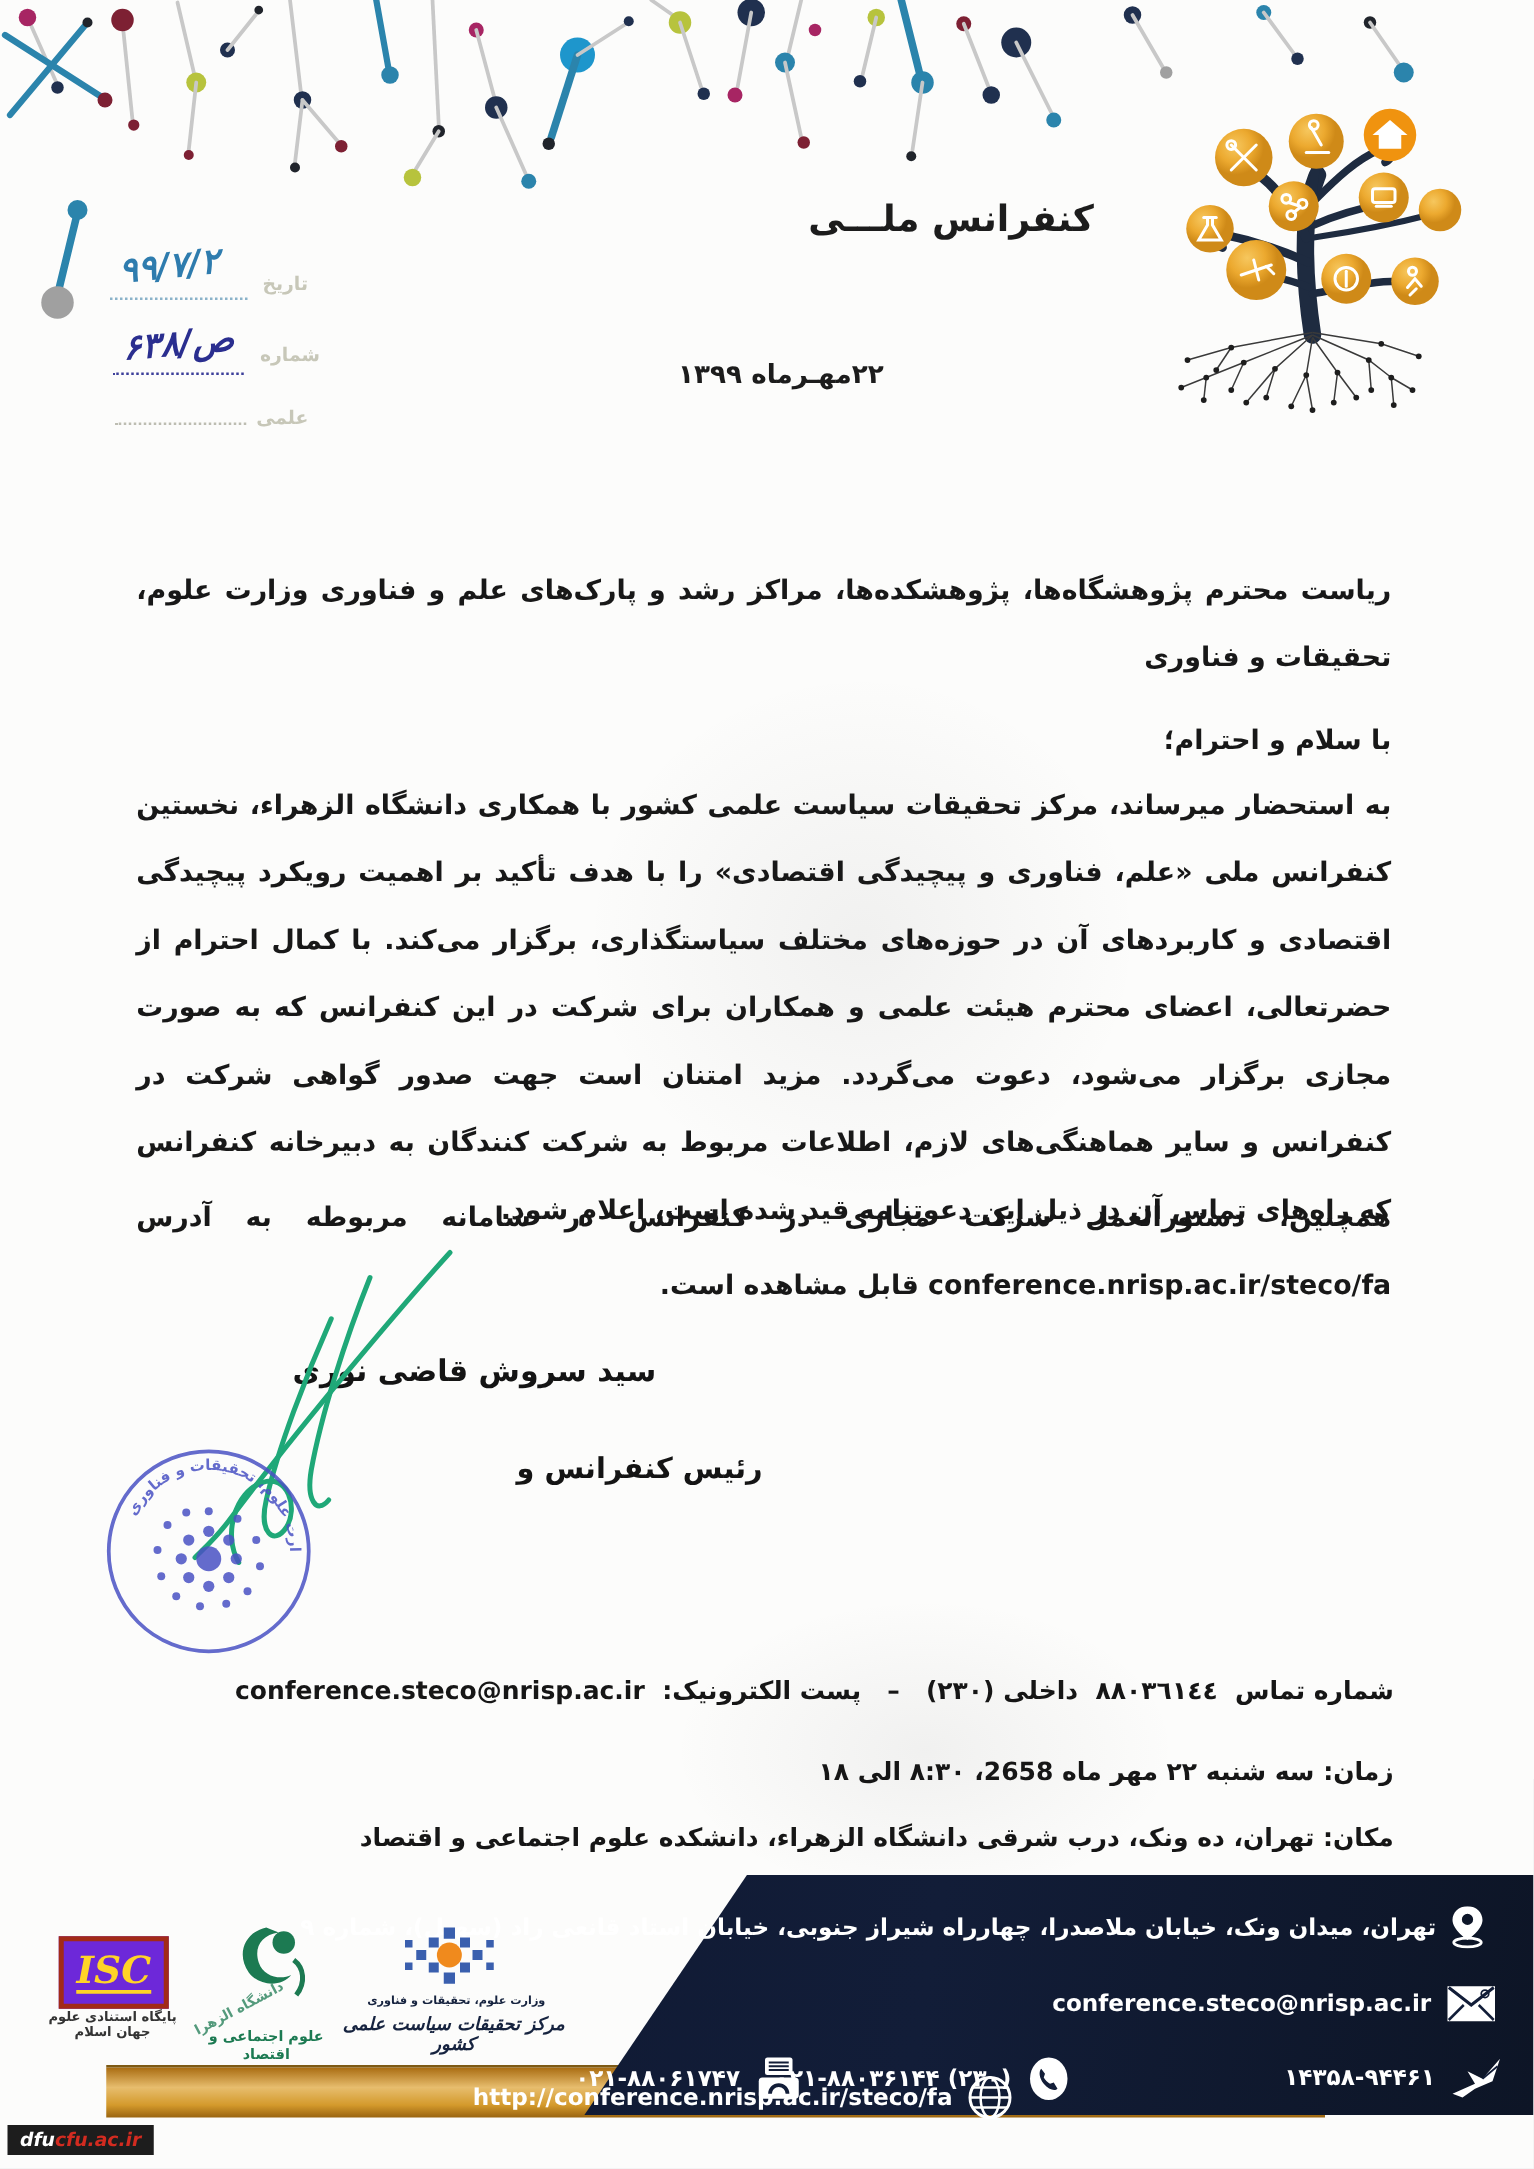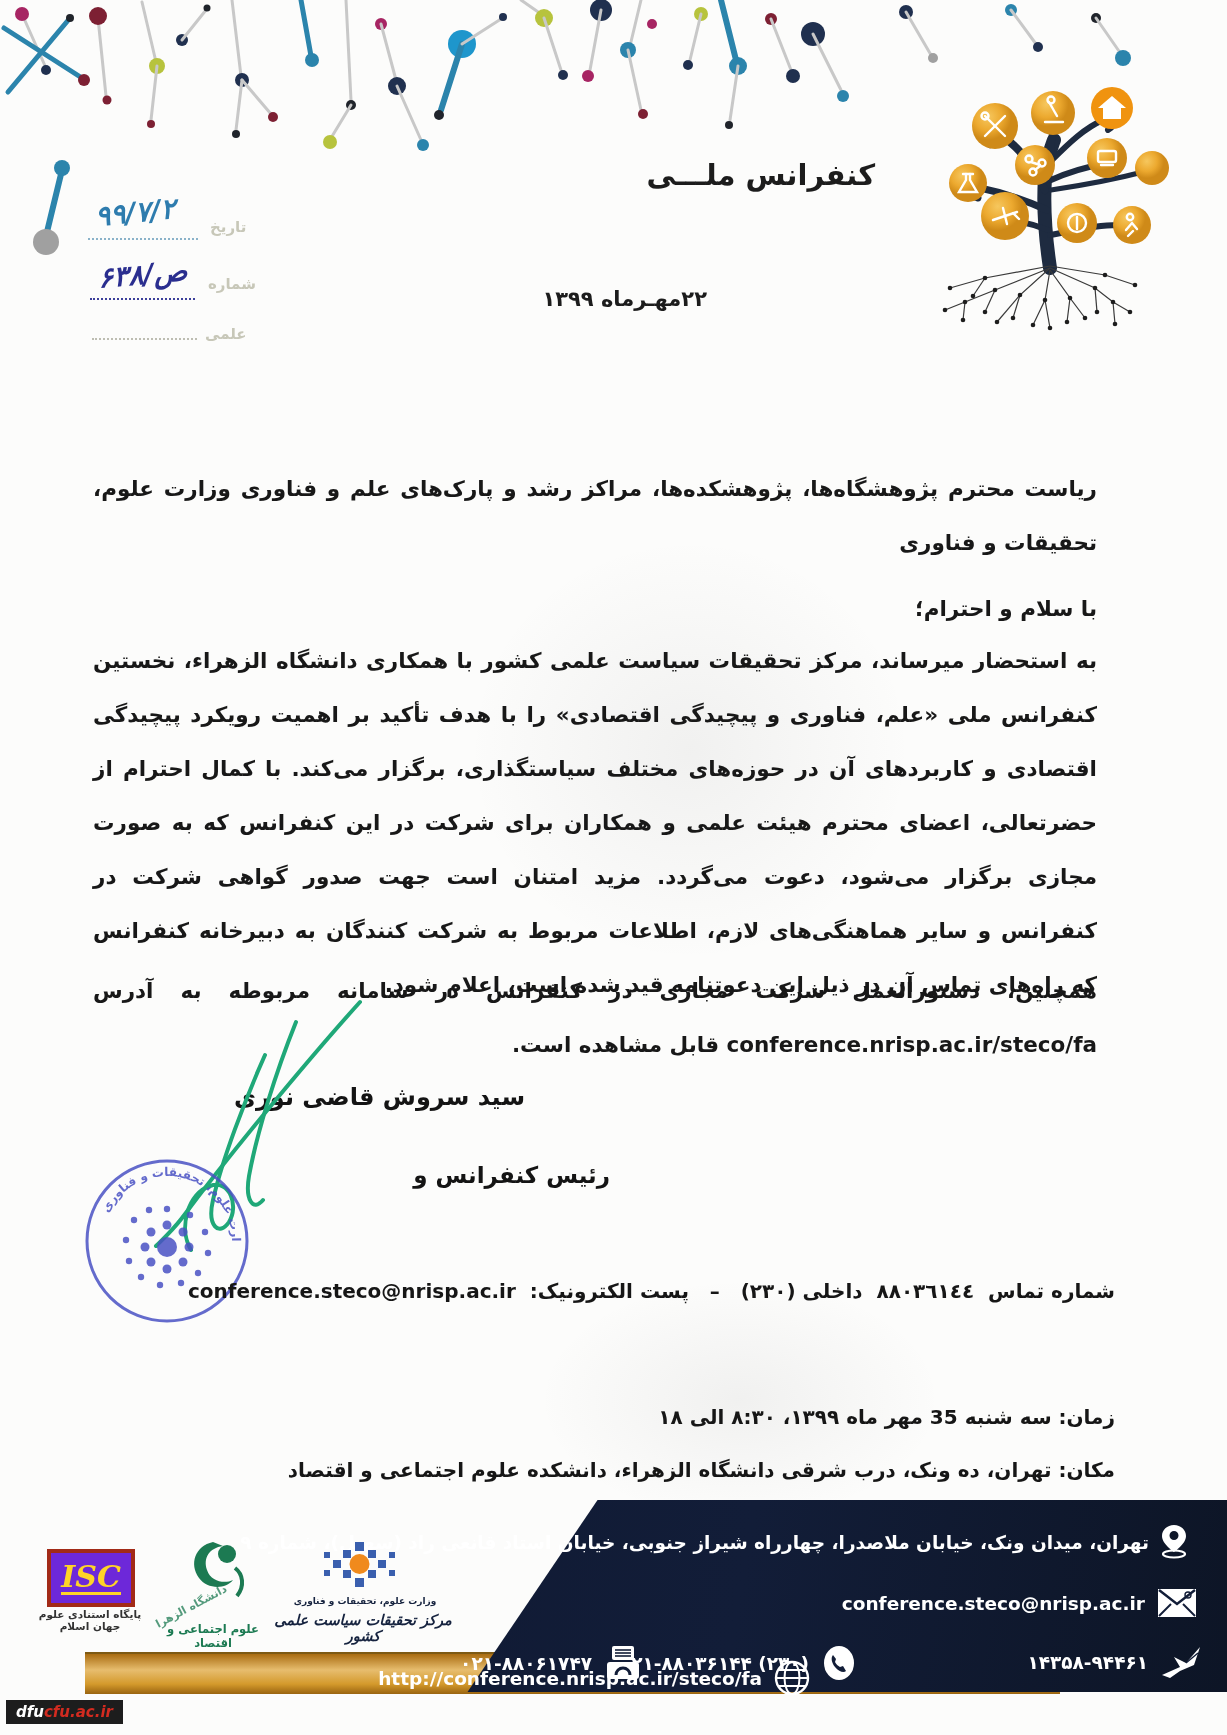--- a/index.html
+++ b/index.html
@@ -18,21 +18,21 @@
   .field-label{font-size:15px;font-weight:bold;color:#c7c7b8;}
   .hand{font-style:italic;font-weight:bold;letter-spacing:3px;font-size:28px;}
   .hand-date{color:#2e7cae;transform:rotate(-6deg);}
   .hand-no{color:#2a2e8f;transform:rotate(-5deg);}
   .dots{height:0;border-bottom:2px dotted #8ab2c9;}
   .dots-navy{border-bottom-color:#3c3f9a;}
   .dots-gray{border-bottom-color:#bdbdb2;}
 
   
   .par{position:absolute;right:114px;width:1004px;direction:rtl;text-align:justify;
-       font-size:21.5px;line-height:54px;color:#181818;font-weight:bold;margin:16px;}
+       font-size:21.5px;line-height:54px;color:#181818;font-weight:bold;margin:0;}
   .par .url{font-weight:bold;}
   .sig-line{position:absolute;direction:rtl;font-size:23px;font-weight:bold;color:#141414;white-space:nowrap;}
 
   
   .contact-line{position:absolute;right:112px;direction:rtl;font-size:20px;font-weight:bold;
                 color:#161616;white-space:nowrap;}
 
   
   .footer-navy{top:1500px;left:0;width:1227px;height:192px;background:linear-gradient(100deg,#0e1730 0%,#121d38 60%,#0d1526 100%);
                clip-path:polygon(48.7% 0,100% 0,100% 100%,38.1% 100%);z-index:3;}
@@ -338,29 +338,29 @@
         <circle cx="51" cy="109" r="3.2"></circle>
       <circle cx="48" cy="88" r="3.2"></circle>
         <circle cx="56" cy="68" r="3.2"></circle>
         <circle cx="71" cy="58" r="3.2"></circle>
     </g>
     <text font-size="12" fill="#4a52c4" font-weight="bold">
       <textPath href="#stampArcTop" startOffset="14%">وزارت علوم، تحقیقات و فناوری</textPath>
     </text>
   </svg>
 
-  <div class="contact-line" style="top:1279px;">
+  <div class="contact-line" style="top:1340px;">
     <span>شماره تماس</span>&nbsp;
     <span class="ltr">۸۸۰۳٦۱٤٤</span>&nbsp;
     <span>داخلی (۲۳۰)</span>&nbsp;&nbsp;
     <span>–</span>&nbsp;&nbsp;
     <span>پست الکترونیک:</span>&nbsp;
     <span class="ltr">conference.steco@nrisp.ac.ir</span>
   </div>
-  <div class="contact-line" style="top:1405px;">زمان: سه شنبه 35 مهر ماه ۱۳۹۹، ۸:۳۰ الی ۱۸</div>
+  <div class="contact-line" style="top:1405px;">زمان: سه شنبه ۲۲ مهر ماه 2658، ۸:۳۰ الی ۱۸</div>
   <div class="contact-line" style="top:1458px;">مکان: تهران، ده ونک، درب شرقی دانشگاه الزهراء، دانشکده علوم اجتماعی و اقتصاد</div>
 
   <div class="abs gold-bar"></div>
   <div class="abs footer-navy"></div>
 
   <div class="f-row" style="top:1525px;right:40px;">
     <span class="f-ico">
       <svg width="26" height="34" viewBox="0 0 26 34">
           <path d="M13 0 C6 0 1 5 1 11 C1 19 13 27 13 27 C13 27 25 19 25 11 C25 5 20 0 13 0 Z M13 15 A4.5 4.5 0 1 1 13 6 A4.5 4.5 0 1 1 13 15 Z" fill="#fff"></path>
           <ellipse cx="13" cy="29" rx="11" ry="3.5" fill="none" stroke="#fff" stroke-width="2.2"></ellipse>

